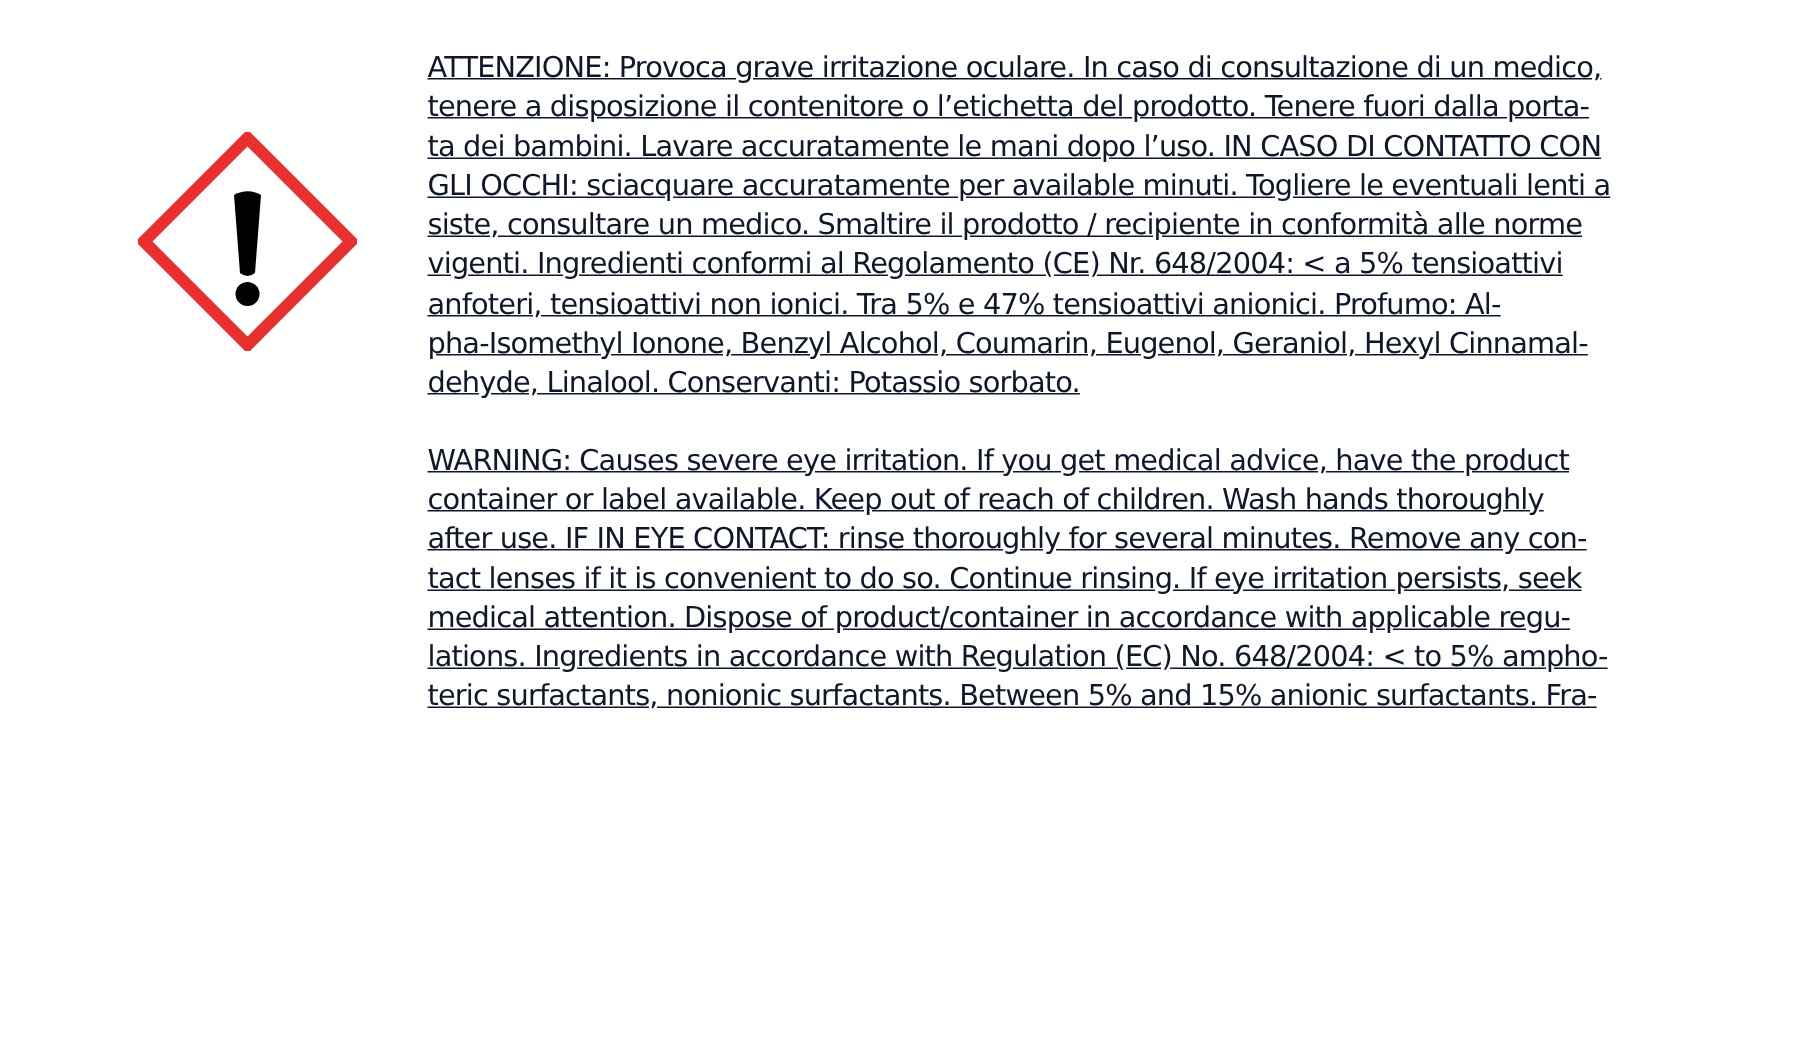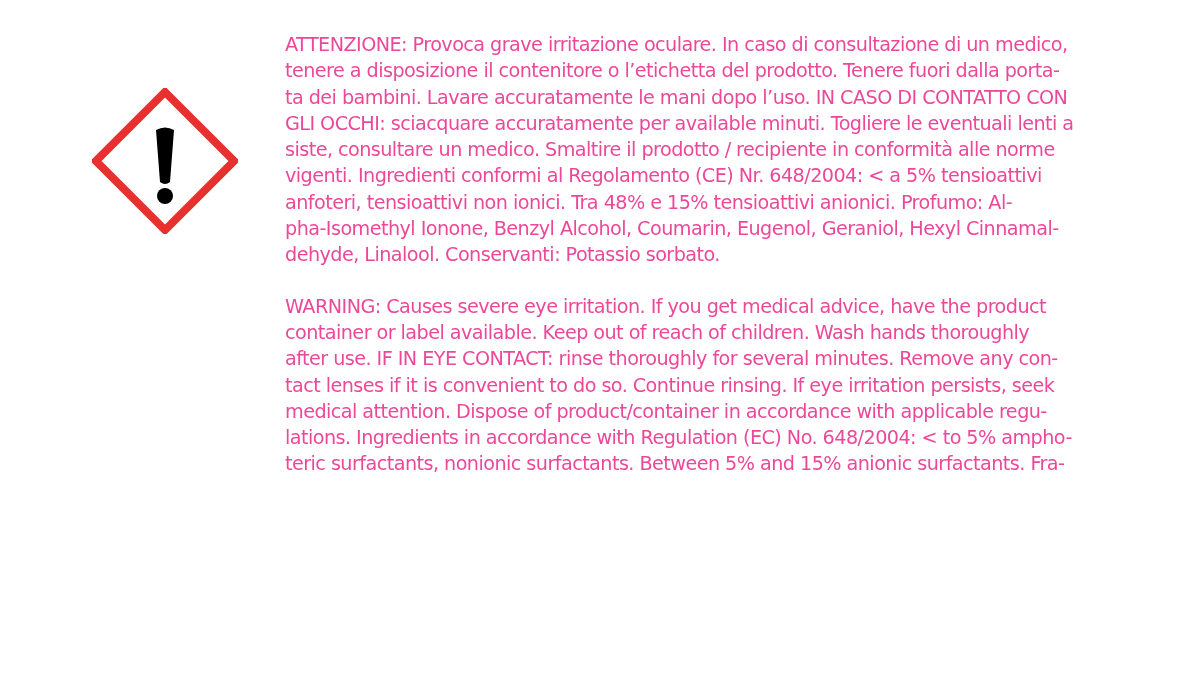--- a/index.html
+++ b/index.html
@@ -26,22 +26,23 @@
       display: block;
     }
     .label-text {
       position: absolute;
       left: 285px;
       top: 32px;
       width: 900px;
       font-family: "DejaVu Sans", sans-serif;
       font-size: 19.2px;
       line-height: 26.3px;
-      color: #ec4899;
+      color: #0f172a;
       letter-spacing: -0.55px;
+      text-decoration: underline;
     }
     .paragraph {
       margin: 0;
     }
     .paragraph + .paragraph {
       margin-top: 25px;
     }
     .line {
       display: block;
       white-space: nowrap;
@@ -59,21 +60,21 @@
 </div>
 
 <div class="label-text">
   <p class="paragraph">
     <span class="line">ATTENZIONE: Provoca grave irritazione oculare. In caso di consultazione di un medico,</span>
     <span class="line">tenere a disposizione il contenitore o l’etichetta del prodotto. Tenere fuori dalla porta-</span>
     <span class="line">ta dei bambini. Lavare accuratamente le mani dopo l’uso. IN CASO DI CONTATTO CON</span>
     <span class="line">GLI OCCHI: sciacquare accuratamente per available minuti. Togliere le eventuali lenti a</span>
     <span class="line">siste, consultare un medico. Smaltire il prodotto / recipiente in conformità alle norme</span>
     <span class="line">vigenti. Ingredienti conformi al Regolamento (CE) Nr. 648/2004:  &lt; a 5% tensioattivi</span>
-    <span class="line">anfoteri, tensioattivi non ionici. Tra 48% e 15% tensioattivi anionici. Profumo: Al-</span>
+    <span class="line">anfoteri, tensioattivi non ionici. Tra 5% e 47% tensioattivi anionici. Profumo: Al-</span>
     <span class="line">pha-Isomethyl Ionone, Benzyl Alcohol, Coumarin, Eugenol, Geraniol, Hexyl Cinnamal-</span>
     <span class="line">dehyde, Linalool. Conservanti: Potassio sorbato.</span>
   </p>
   <p class="paragraph">
     <span class="line">WARNING: Causes severe eye irritation. If you get medical advice, have the product</span>
     <span class="line">container or label available. Keep out of reach of children. Wash hands thoroughly</span>
     <span class="line">after use. IF IN EYE CONTACT: rinse thoroughly for several minutes. Remove any con-</span>
     <span class="line">tact lenses if it is convenient to do so. Continue rinsing. If eye irritation persists, seek</span>
     <span class="line">medical attention. Dispose of product/container in accordance with applicable regu-</span>
     <span class="line">lations. Ingredients in accordance with Regulation (EC) No. 648/2004: &lt; to 5% ampho-</span>

